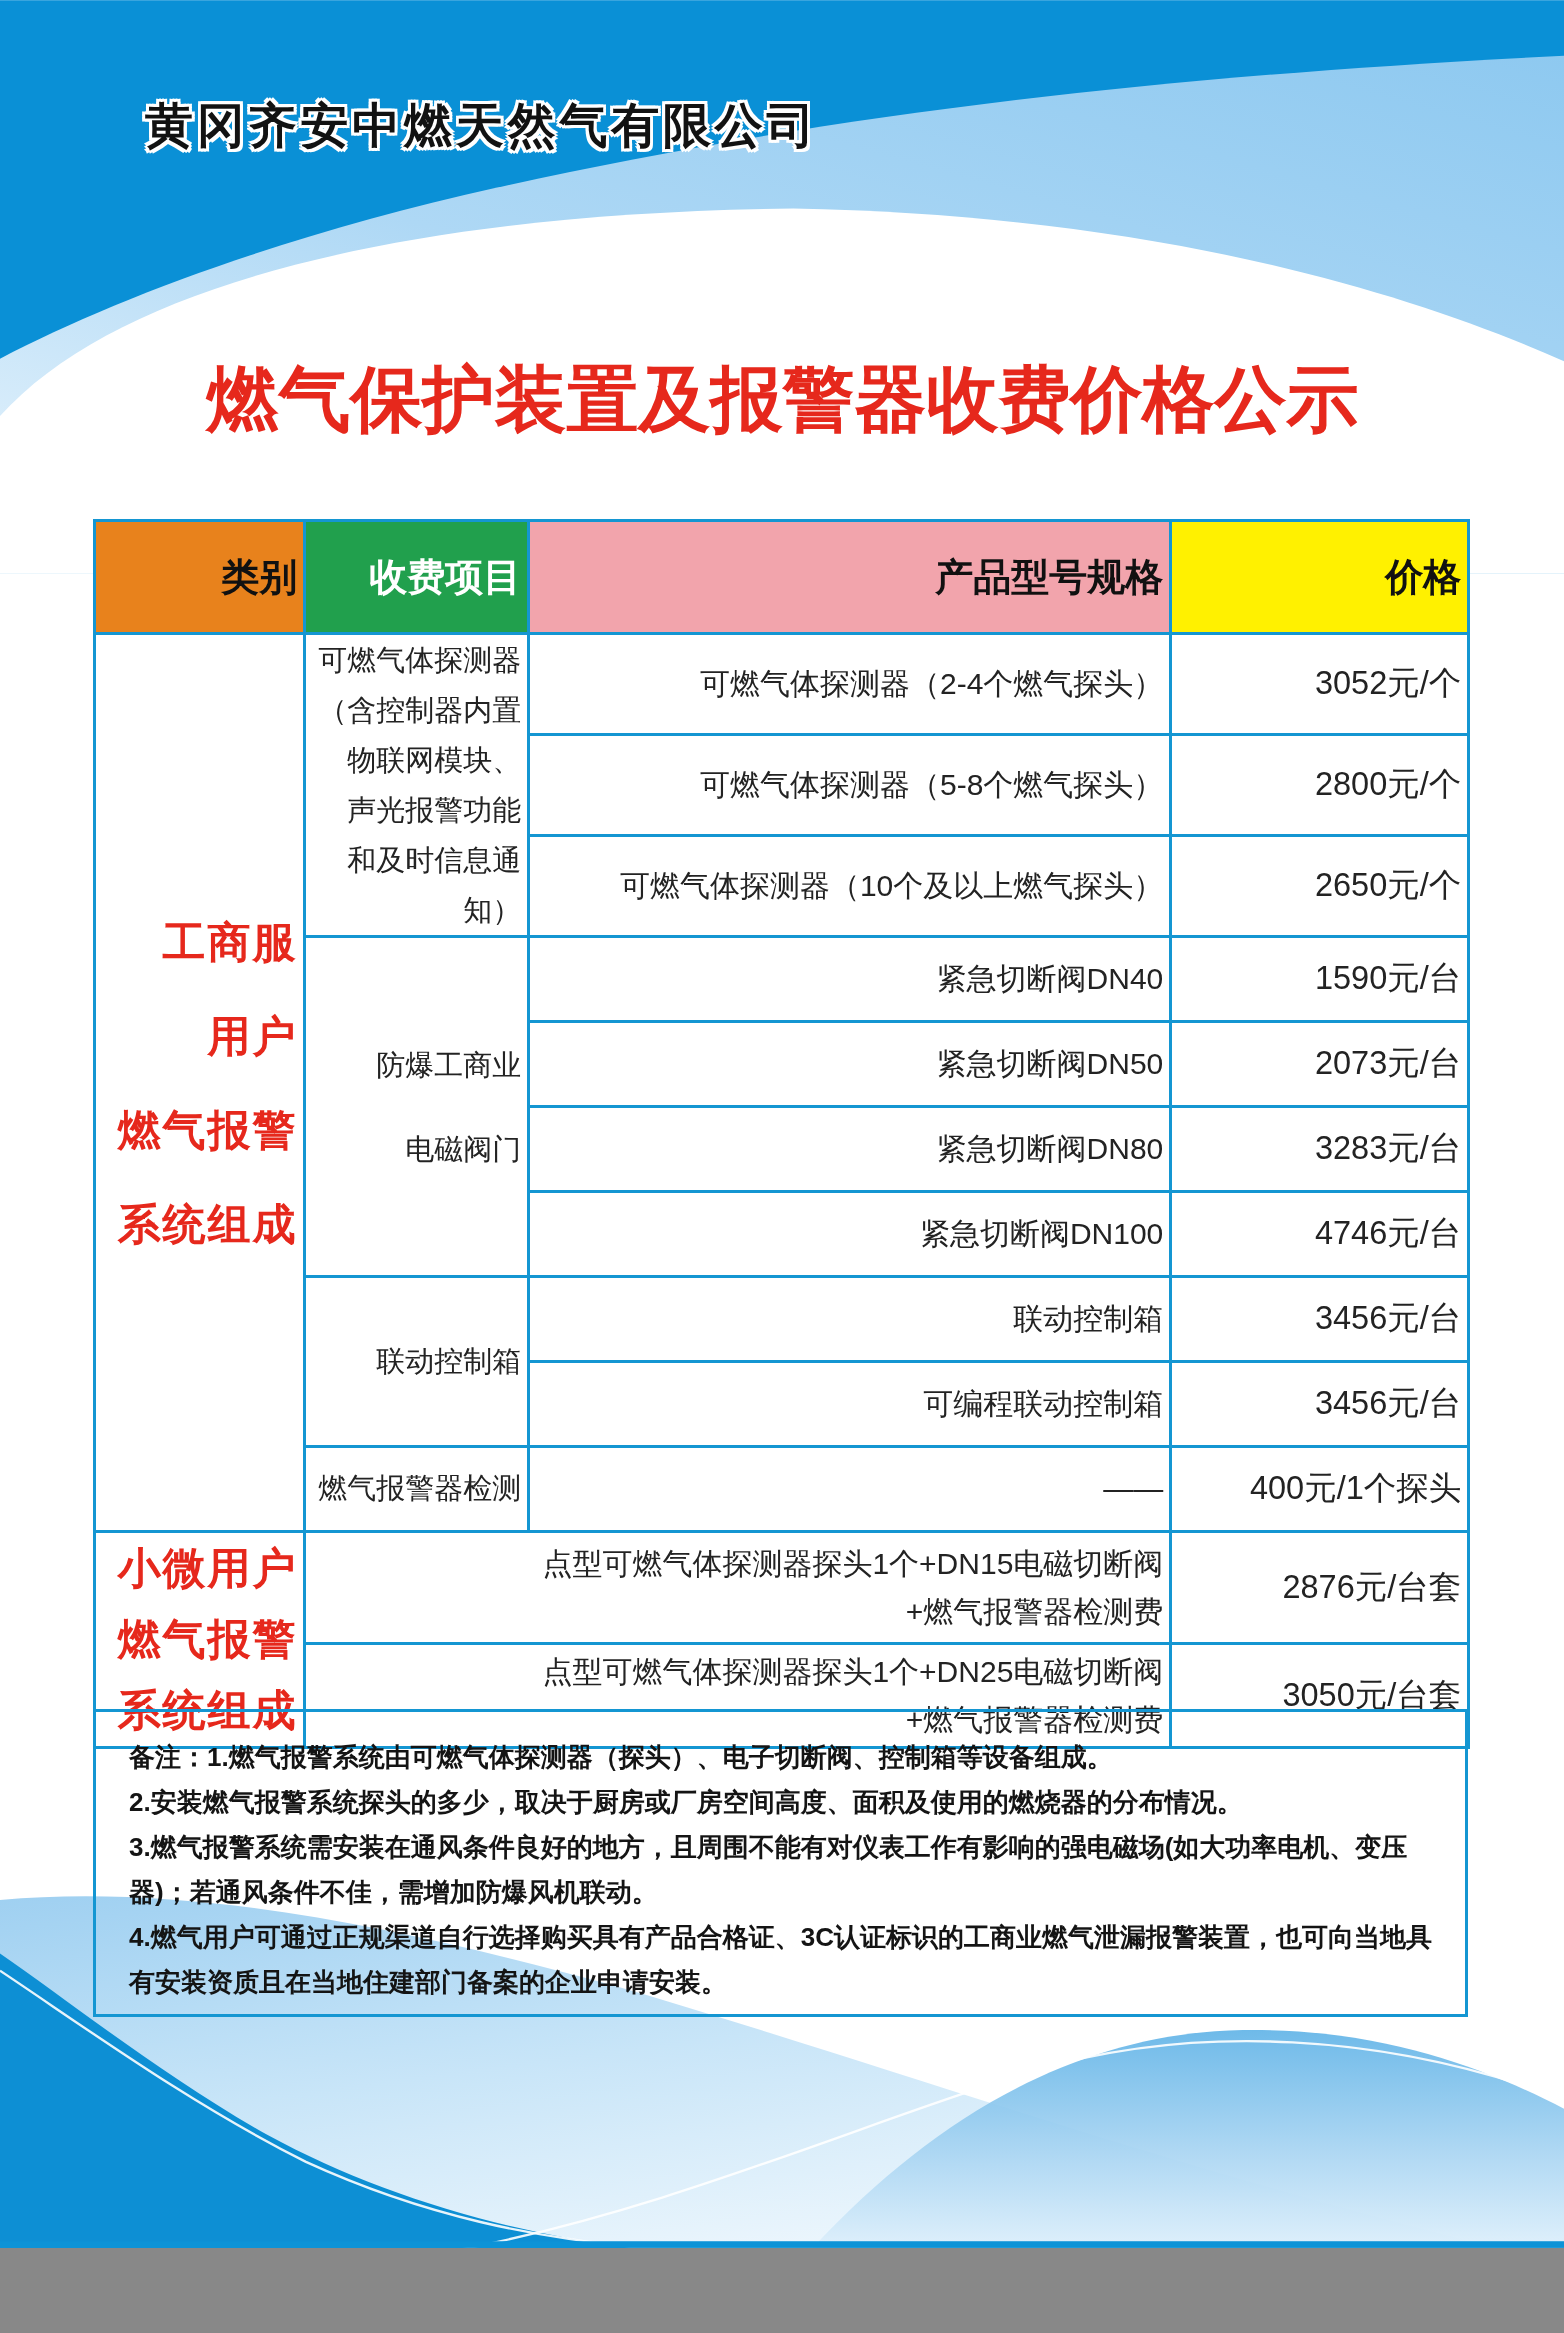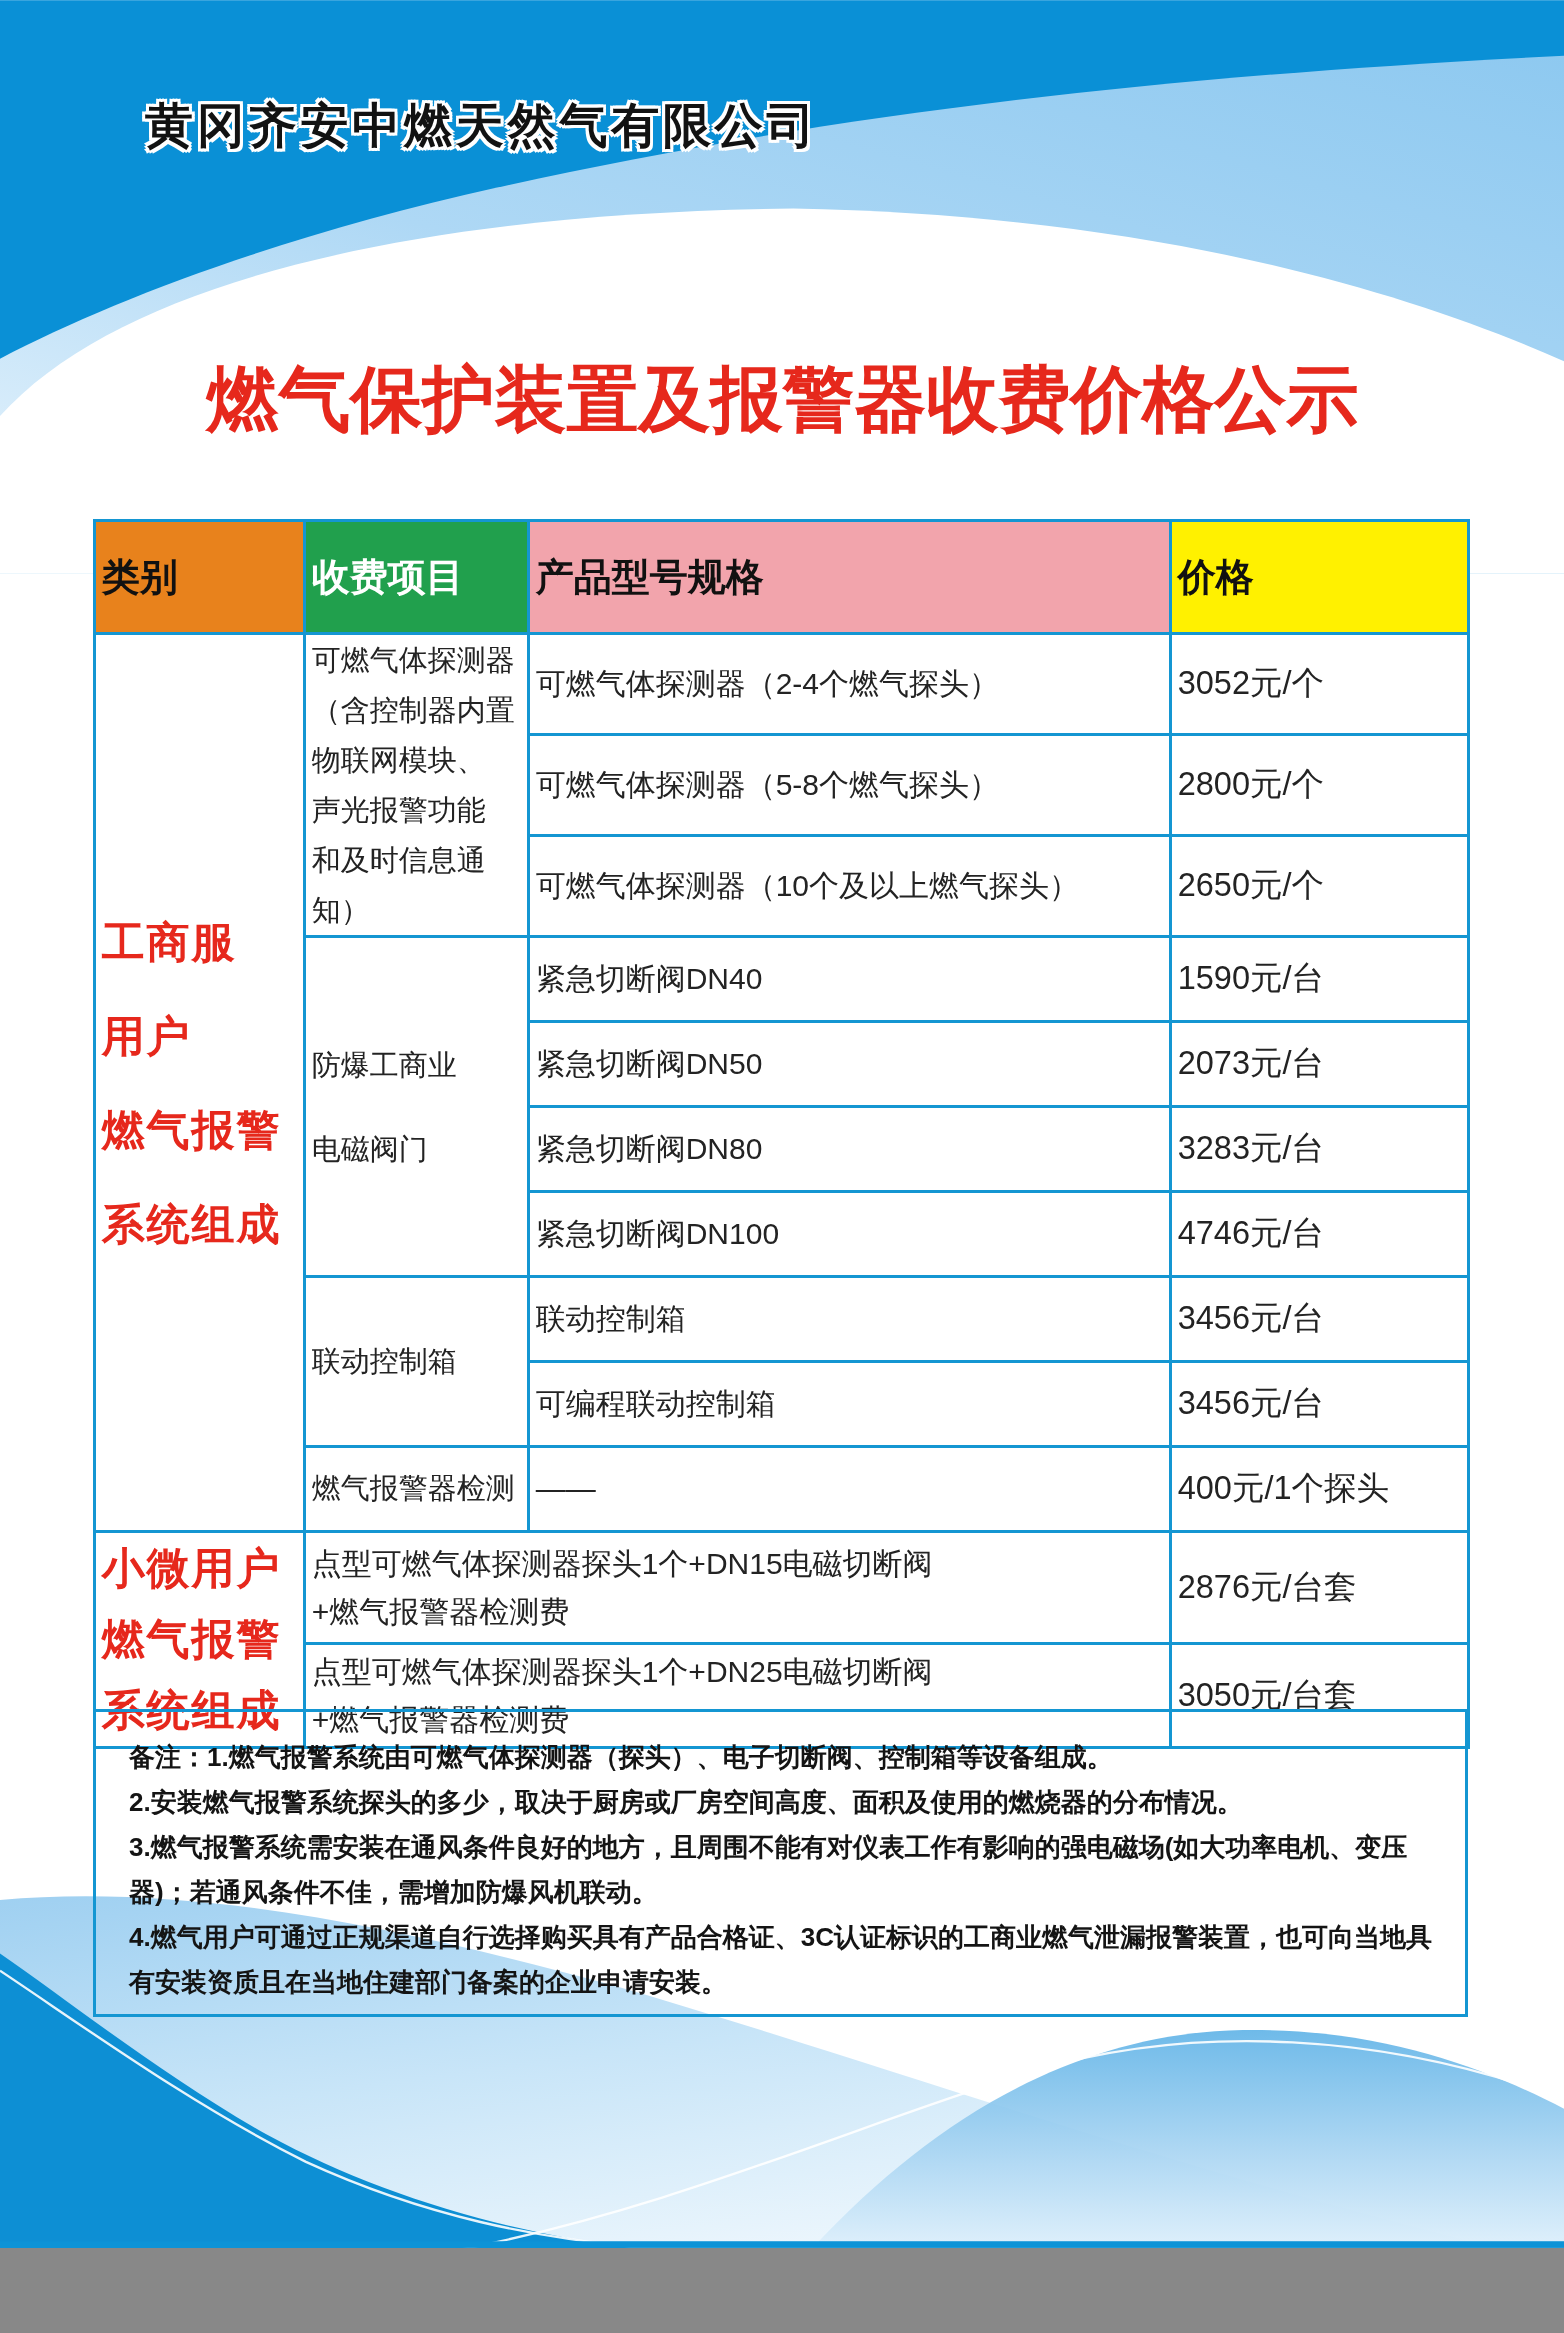--- a/index.html
+++ b/index.html
@@ -9,21 +9,21 @@
   .hdr-svg{position:absolute;top:0;left:0;z-index:1}
   .ftr-svg{position:absolute;bottom:0;left:0;z-index:1}
   .company{position:absolute;left:145px;top:94px;z-index:3;font-size:48px;font-weight:bold;color:#121212;
            letter-spacing:3.8px;white-space:nowrap;
            text-shadow:2.9px 0 0 #fff,-2.9px 0 0 #fff,0 2.9px 0 #fff,0 -2.9px 0 #fff,
                        2.9px 2.9px 0 #fff,-2.9px -2.9px 0 #fff,2.9px -2.9px 0 #fff,-2.9px 2.9px 0 #fff;}
   .title{position:absolute;left:0;top:352px;width:1565px;z-index:3;text-align:center;
          font-size:72px;font-weight:bold;color:#e6281c;letter-spacing:0px;white-space:nowrap;}
   .price-table{position:absolute;left:93px;top:519px;z-index:4;border-collapse:collapse;table-layout:fixed;
                width:1375px;}
-  .price-table td{border:3.8px solid #1496d2;text-align:left;vertical-align:middle;padding:0 5.7px;
+  .price-table td{border:3.8px solid #1496d2;text-align:right;vertical-align:middle;padding:0 5.7px;
                   background:transparent;}
   .th{font-size:38px;font-weight:bold;color:#111;}
   .th-cat{background:#e8821c !important;}
   .th-item{background:#21a04d !important;color:#fff;}
   .th-spec{background:#f2a4ac !important;}
   .th-price{background:#fff100 !important;margin-top:28px;}
   .cat{color:#e6281c;font-weight:bold;font-size:43px;letter-spacing:1.9px;}
   .cat1{line-height:94px;}
   .cat2{line-height:71px;margin-left:20px;}
   .item{font-size:29px;color:#232323;}

